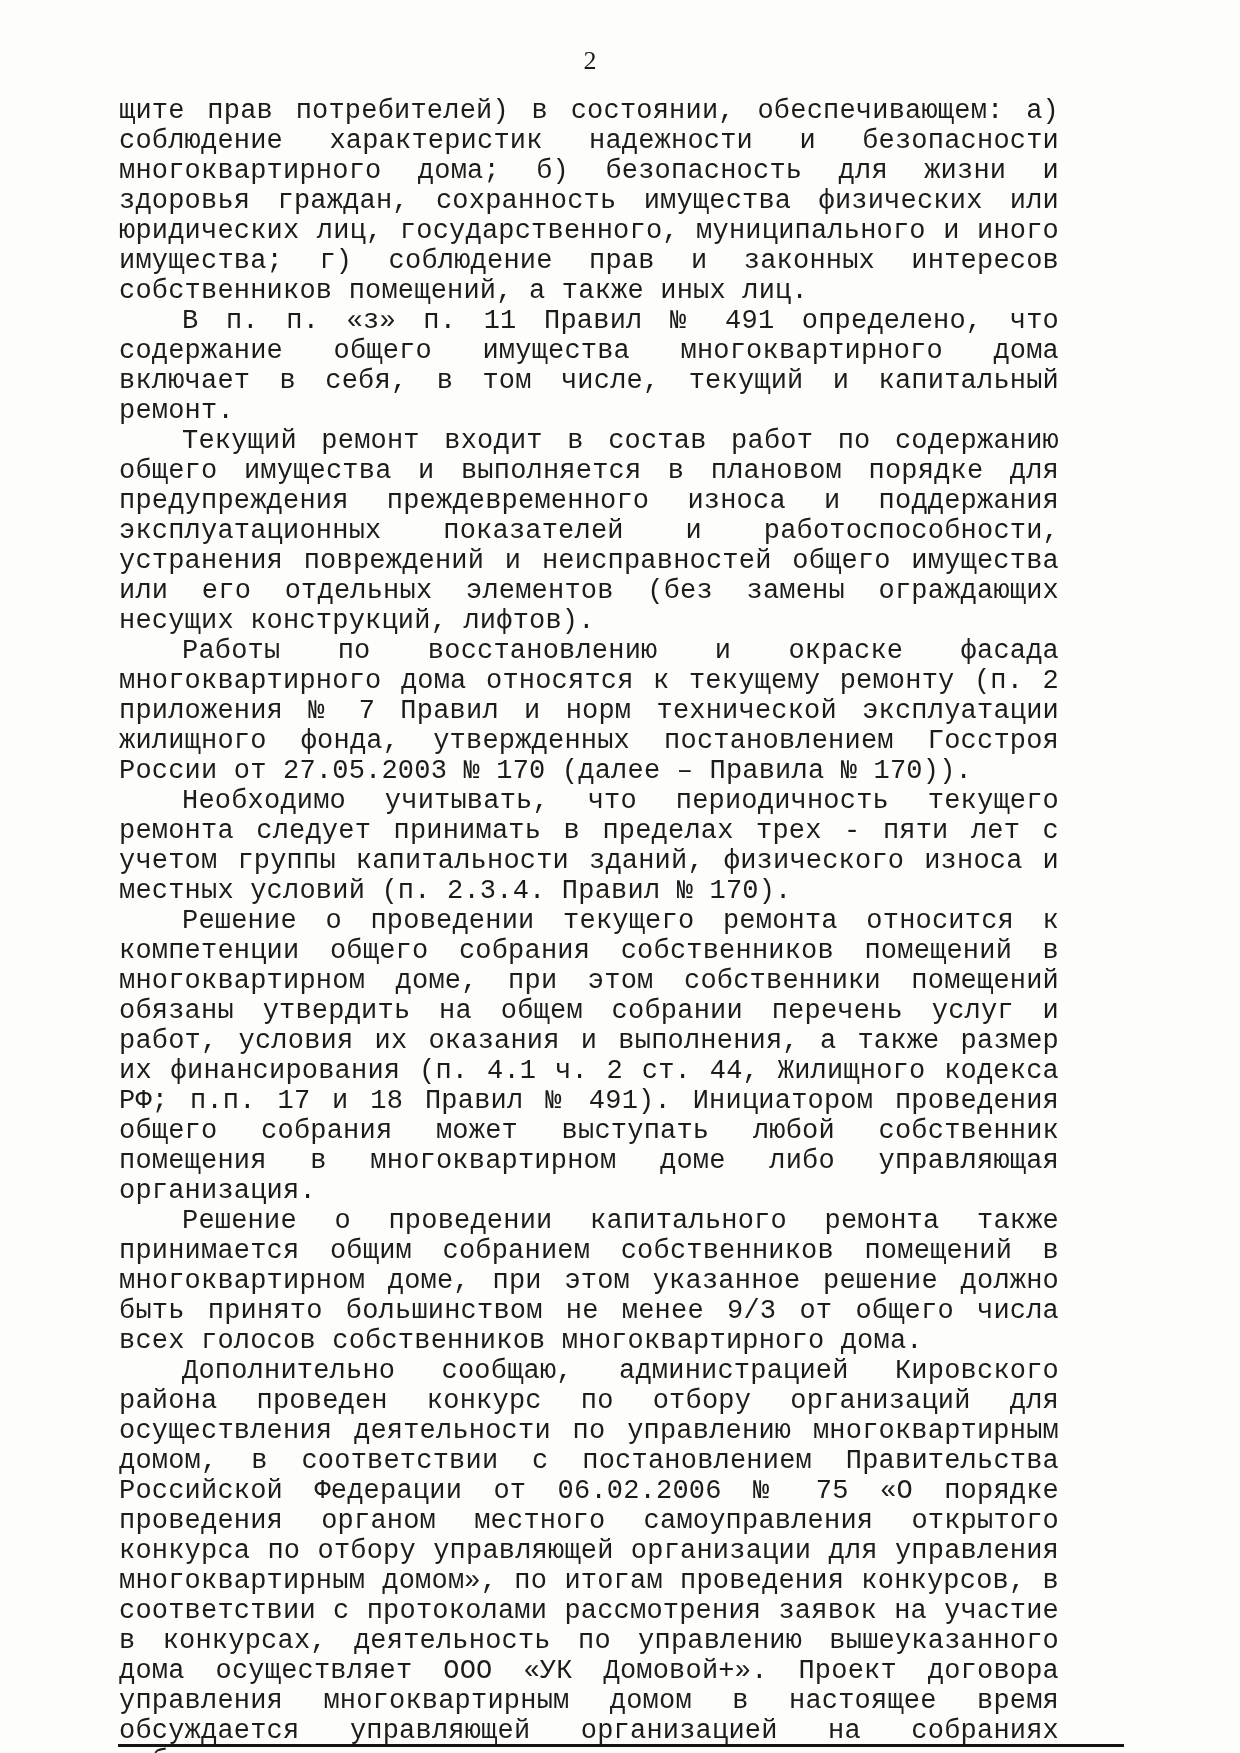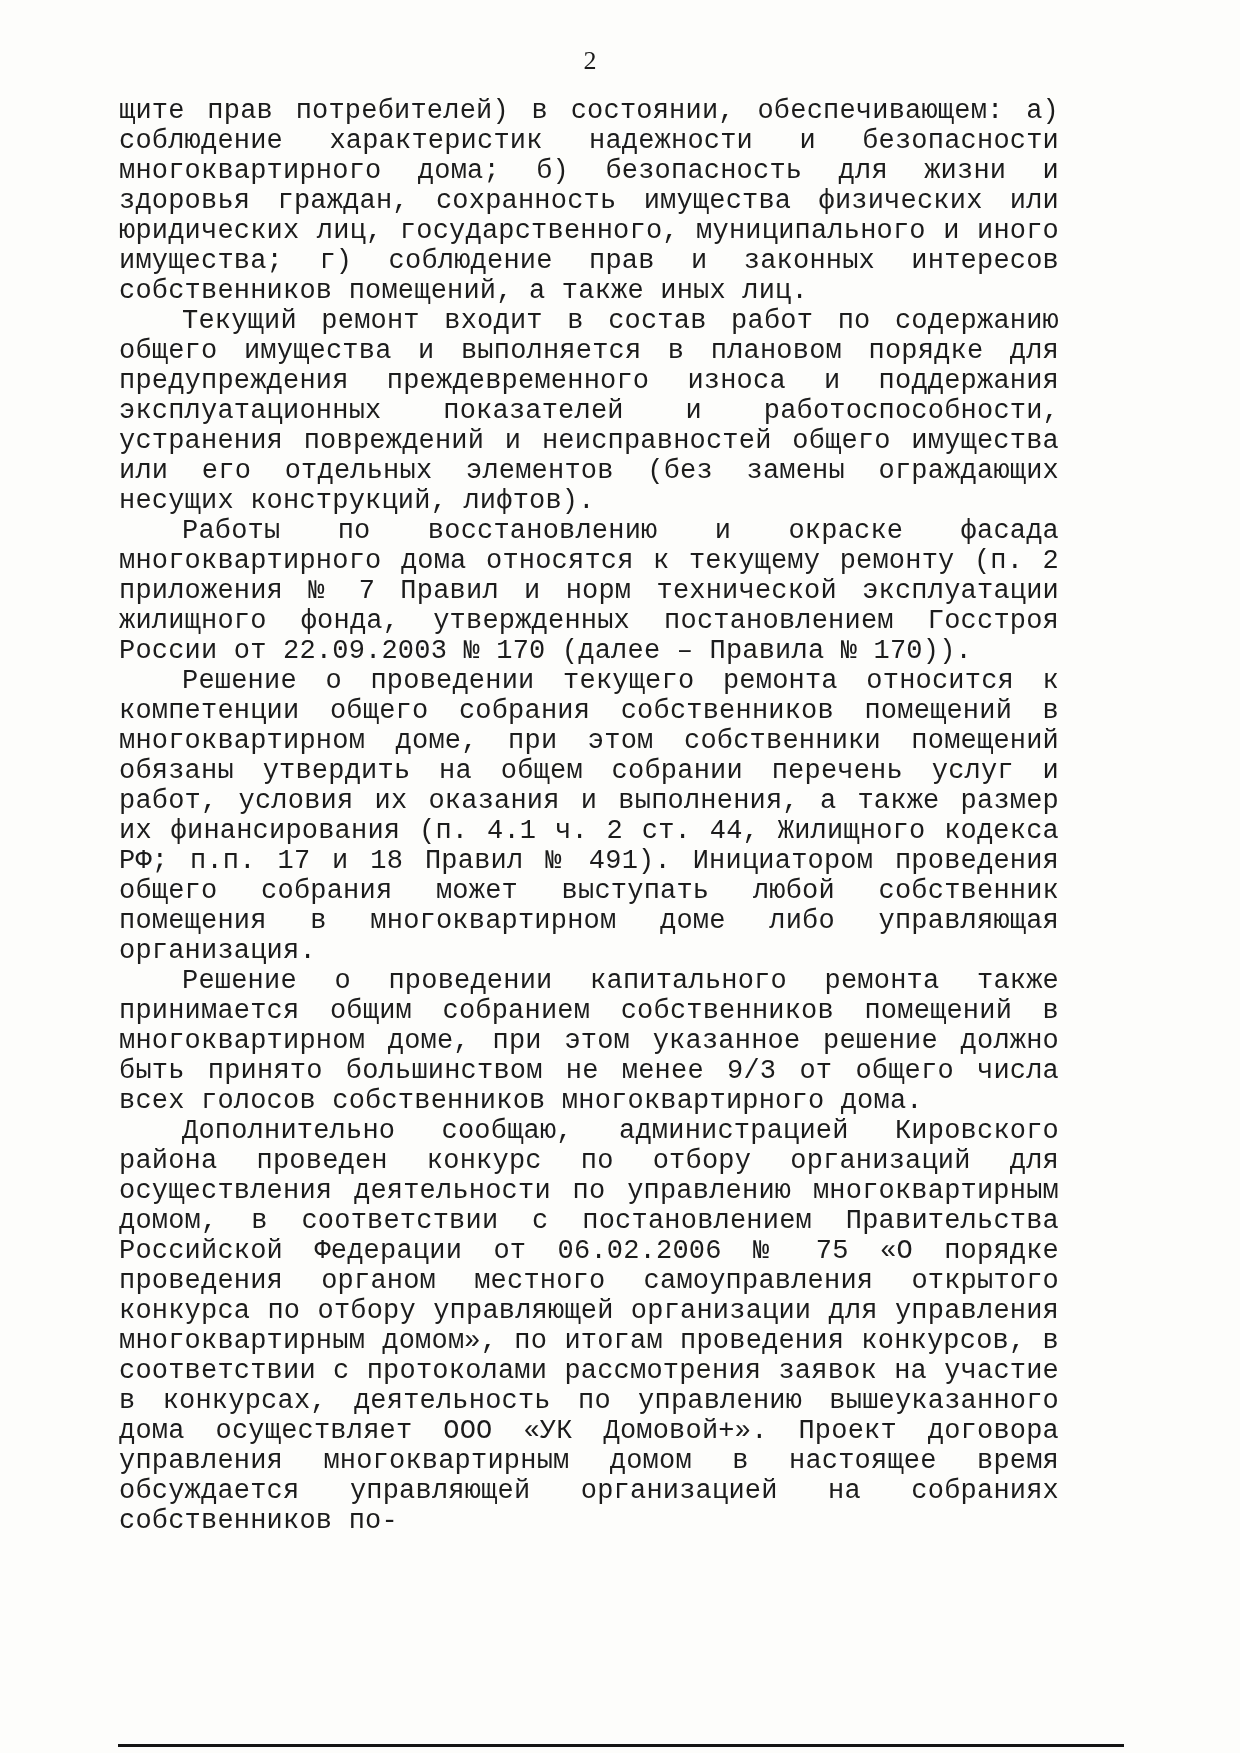--- a/index.html
+++ b/index.html
@@ -57,22 +57,24 @@
 </style>
 </head>
 <body>
 
 <div class="page">
 
   <div class="page-number">2</div>
 
   <div class="document-body">
       <p class="para">щите прав потребителей) в состоянии, обеспечивающем: а) соблюдение характеристик надежности и безопасности многоквартирного дома; б) безопасность для жизни и здоровья граждан, сохранность имущества физических или юридических лиц, государственного, муниципального и иного имущества; г) соблюдение прав и законных интересов собственников помещений, а также иных лиц.</p>
+      <p class="para indent">В п. п. «з» п. 11 Правил № 491 определено, что содержание общего имущества многоквартирного дома включает в себя, в том числе, текущий и капитальный ремонт.</p>
       <p class="para indent">Текущий ремонт входит в состав работ по содержанию общего имущества и выполняется в плановом порядке для предупреждения преждевременного износа и поддержания эксплуатационных показателей и работоспособности, устранения повреждений и неисправностей общего имущества или его отдельных элементов (без замены ограждающих несущих конструкций, лифтов).</p>
-      <p class="para indent">Работы по восстановлению и окраске фасада многоквартирного дома относятся к текущему ремонту (п. 2 приложения № 7 Правил и норм технической эксплуатации жилищного фонда, утвержденных постановлением Госстроя России от 22.09.2003 № 170 (далее – Правила № 170)).</p>
+      <p class="para indent">Работы по восстановлению и окраске фасада многоквартирного дома относятся к текущему ремонту (п. 2 приложения № 7 Правил и норм технической эксплуатации жилищного фонда, утвержденных постановлением Госстроя России от 27.05.2003 № 170 (далее – Правила № 170)).</p>
+      <p class="para indent">Необходимо учитывать, что периодичность текущего ремонта следует принимать в пределах трех - пяти лет с учетом группы капитальности зданий, физического износа и местных условий (п. 2.3.4. Правил № 170).</p>
       <p class="para indent">Решение о проведении текущего ремонта относится к компетенции общего собрания собственников помещений в многоквартирном доме, при этом собственники помещений обязаны утвердить на общем собрании перечень услуг и работ, условия их оказания и выполнения, а также размер их финансирования (п. 4.1 ч. 2 ст. 44, Жилищного кодекса РФ; п.п. 17 и 18 Правил № 491). Инициатором проведения общего собрания может выступать любой собственник помещения в многоквартирном доме либо управляющая организация.</p>
       <p class="para indent">Решение о проведении капитального ремонта также принимается общим собранием собственников помещений в многоквартирном доме, при этом указанное решение должно быть принято большинством не менее 9/3 от общего числа всех голосов собственников многоквартирного дома.</p>
       <p class="para indent">Дополнительно сообщаю, администрацией Кировского района проведен конкурс по отбору организаций для осуществления деятельности по управлению многоквартирным домом, в соответствии с постановлением Правительства Российской Федерации от 06.02.2006 № 75 «О порядке проведения органом местного самоуправления открытого конкурса по отбору управляющей организации для управления многоквартирным домом», по итогам проведения конкурсов, в соответствии с протоколами рассмотрения заявок на участие в конкурсах, деятельность по управлению вышеуказанного дома осуществляет ООО «УК Домовой+». Проект договора управления многоквартирным домом в настоящее время обсуждается управляющей организацией на собраниях собственников по-</p>
     </div>
 
   <div class="scan-artifact-line"></div>
 
 </div>
 
 </body></html>

